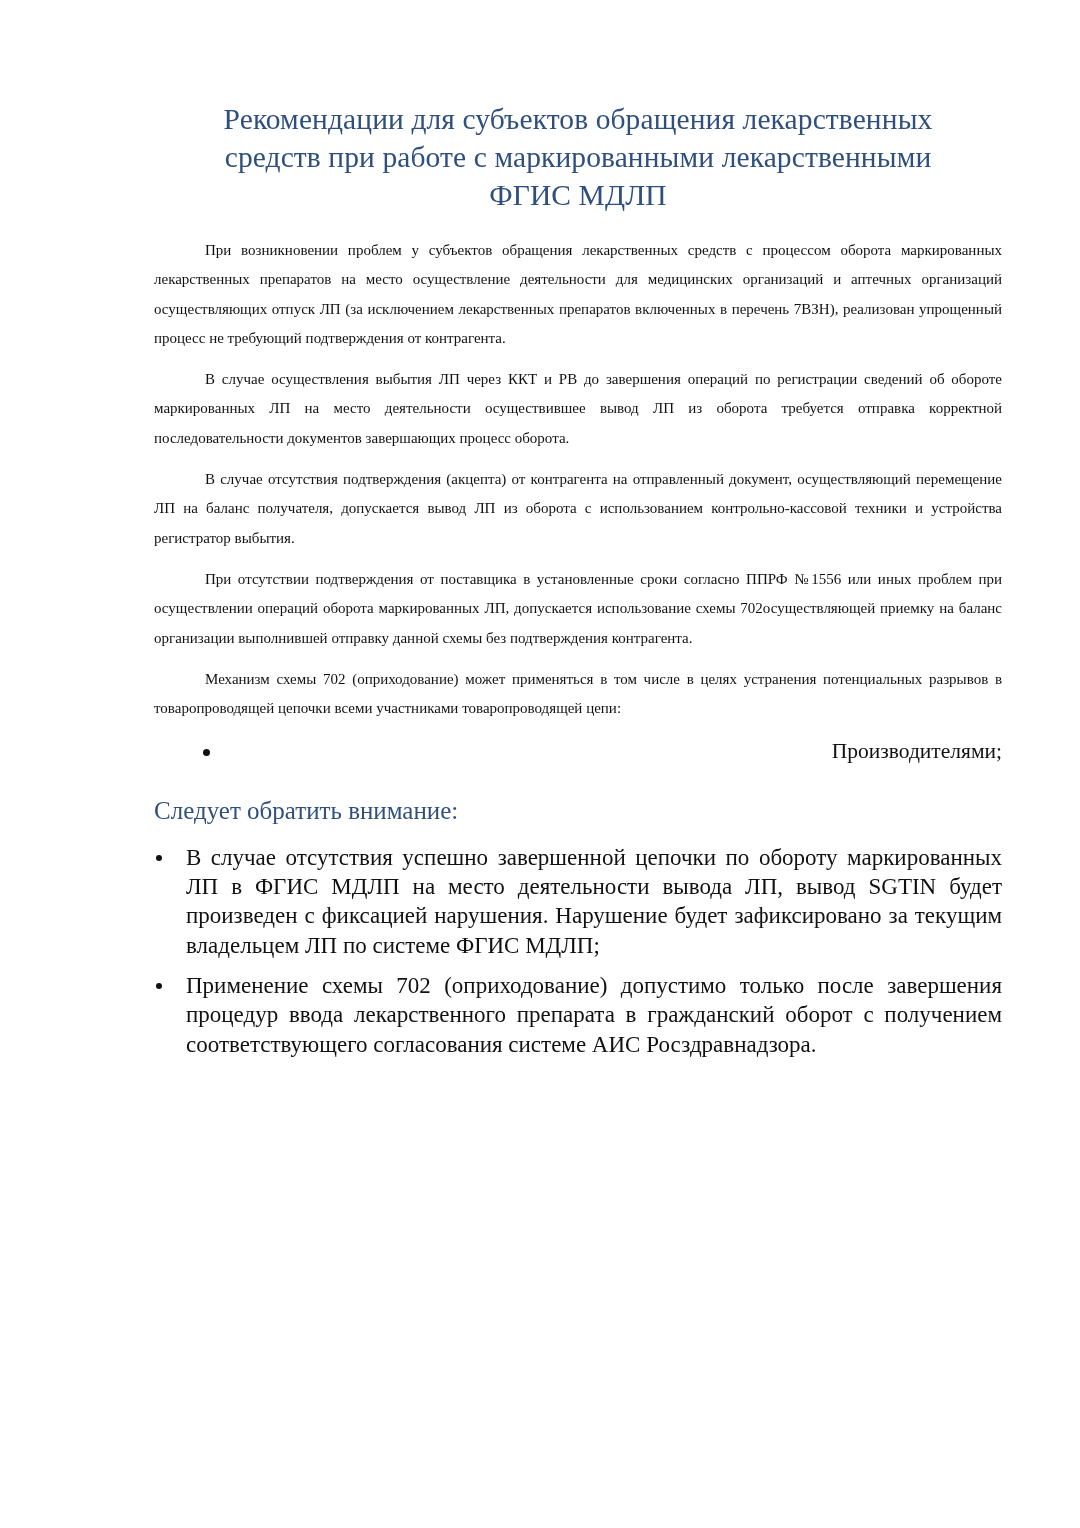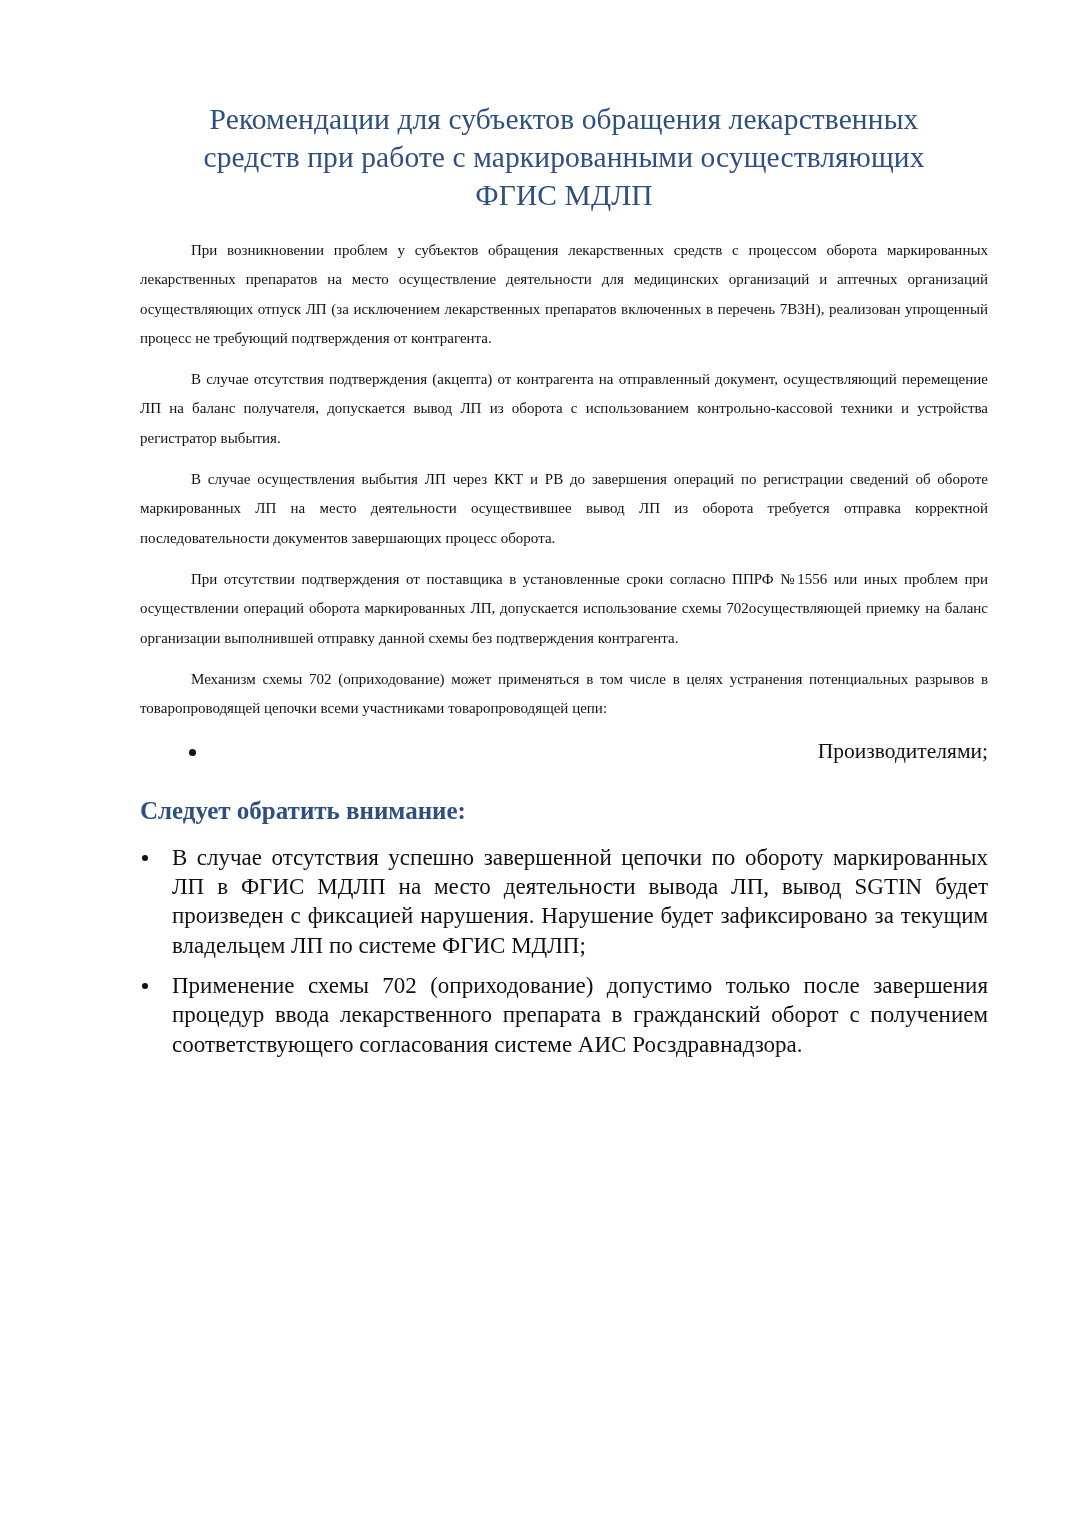--- a/index.html
+++ b/index.html
@@ -10,21 +10,21 @@
     body {
       width: 1080px;
       height: 1528px;
       position: relative;
       overflow: hidden;
       font-family: "Liberation Serif", "DejaVu Serif", serif;
       color: #111111;
     }
     .page {
       position: absolute;
-      left: 140px;
+      left: 154px;
       top: 100px;
       width: 848px;
     }
     .title {
       text-align: center;
       color: #2f4f7f;
       font-size: 29.5px;
       line-height: 38px;
       margin: 0 0 22px 0;
       font-weight: normal;
@@ -63,21 +63,21 @@
     }
     .list1 {
       margin-top: 14px;
       text-align: right;
     }
     .section-heading {
       color: #2f4f7f;
       font-size: 25px;
       line-height: 32px;
       margin: 28px 0 16px 0;
-      font-weight: bold;
+      font-weight: normal;
     }
     .notes {
       list-style: none;
       margin: 0;
       padding: 0;
     }
     .notes li {
       position: relative;
       font-size: 23px;
       line-height: 29.3px;
@@ -95,27 +95,27 @@
       border-radius: 50%;
       background: #111111;
     }
   </style>
 </head>
 <body>
 
 <div class="page">
   <h1 class="title">
     <span>Рекомендации для субъектов обращения лекарственных</span>
-    <span>средств при работе с маркированными осуществляющих</span>
+    <span>средств при работе с маркированными лекарственными</span>
     <span>ФГИС МДЛП</span>
   </h1>
 
   <p class="para">При возникновении проблем у субъектов обращения лекарственных средств с процессом оборота маркированных лекарственных препаратов на место осуществление деятельности для медицинских организаций и аптечных организаций осуществляющих отпуск ЛП (за исключением лекарственных препаратов включенных в перечень 7ВЗН), реализован упрощенный процесс не требующий подтверждения от контрагента.</p>
+  <p class="para">В случае осуществления выбытия ЛП через ККТ и РВ до завершения операций по регистрации сведений об обороте маркированных ЛП на место деятельности осуществившее вывод ЛП из оборота требуется отправка корректной последовательности документов завершающих процесс оборота.</p>
   <p class="para">В случае отсутствия подтверждения (акцепта) от контрагента на отправленный документ, осуществляющий перемещение ЛП на баланс получателя, допускается вывод ЛП из оборота с использованием контрольно-кассовой техники и устройства регистратор выбытия.</p>
-  <p class="para">В случае осуществления выбытия ЛП через ККТ и РВ до завершения операций по регистрации сведений об обороте маркированных ЛП на место деятельности осуществившее вывод ЛП из оборота требуется отправка корректной последовательности документов завершающих процесс оборота.</p>
   <p class="para">При отсутствии подтверждения от поставщика в установленные сроки согласно ППРФ №1556 или иных проблем при осуществлении операций оборота маркированных ЛП, допускается использование схемы 702осуществляющей приемку на баланс организации выполнившей отправку данной схемы без подтверждения контрагента.</p>
   <p class="para" style="margin-bottom:0;">Механизм схемы 702 (оприходование) может применяться в том числе в целях устранения потенциальных разрывов в товаропроводящей цепочки всеми участниками товаропроводящей цепи:</p>
 
   <ul class="bullets list1">
     <li>Производителями;</li>
   </ul>
 
   <h2 class="section-heading">Следует обратить внимание:</h2>
 
   <ul class="notes">

